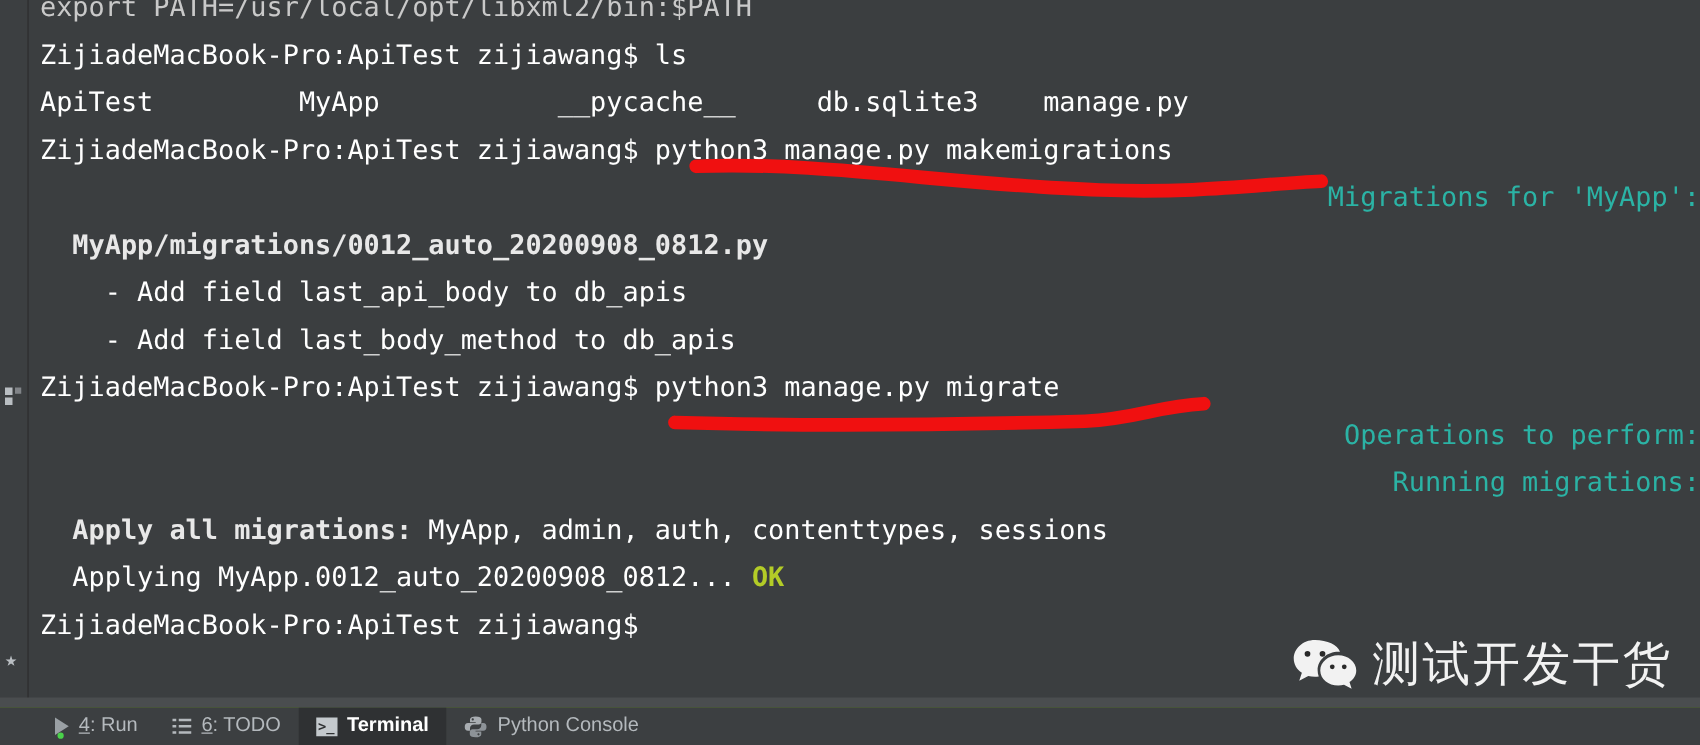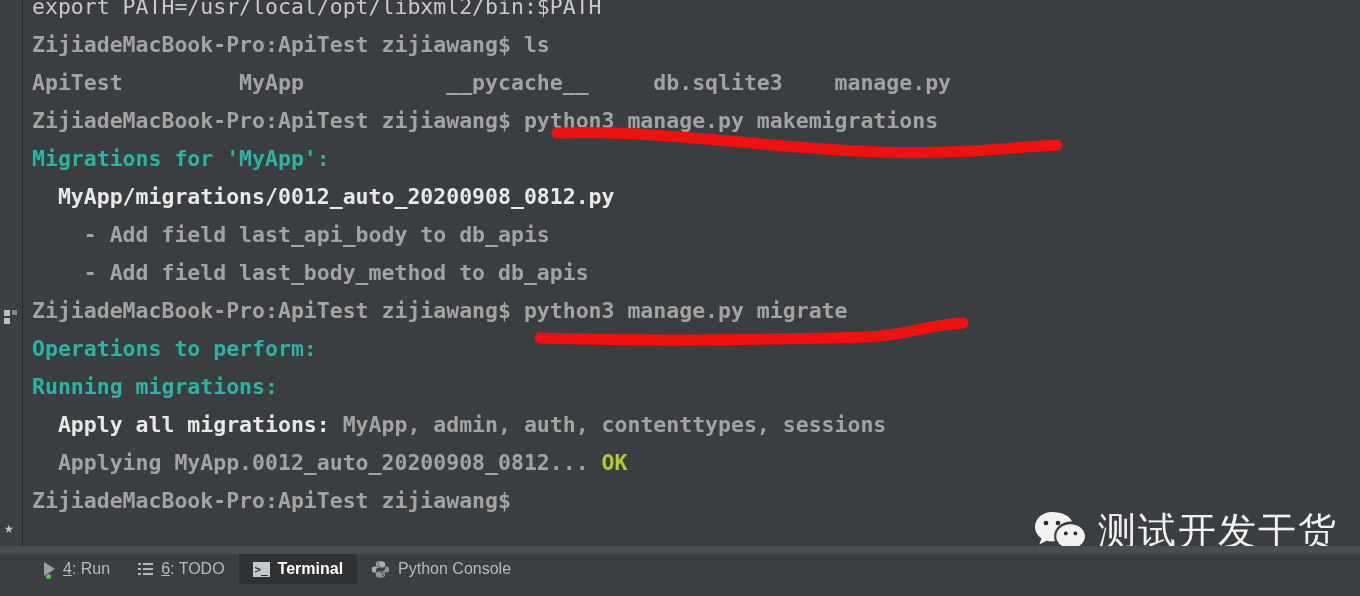--- a/index.html
+++ b/index.html
@@ -66,24 +66,24 @@
   .line {
     height: 38px;
     line-height: 38px;
     font-size: 21.5px;
     color: #d4d4d4;
     white-space: pre;
     padding-left: 9px;
     letter-spacing: 0px;
   }
   .line.cut { color: #c9c9c9; }
-  .teal   { color: #2bb3a5; font-weight: bold; }
+  .teal   { color: #2bb3a5; font-weight: normal; text-align: right; }
   .boldw  { color: #e8e8e8; font-weight: bold; }
   .okgrn  { color: #b3cc27; font-weight: bold; }
-  .plain  { color: #a3a3a3; font-weight: bold; }
+  .plain  { color: #ffffff; }
 
   
   #annotations {
     position: absolute; left: 0; top: 0;
     width: 1360px; height: 596px;
     pointer-events: none;
   }
 
   
   #watermark {
@@ -97,21 +97,21 @@
     color: #f2f2f2;
     font-family: "DejaVu Sans", sans-serif;
     font-size: 38px;
     letter-spacing: 2px;
     line-height: 1;
   }
 
   
   #bottom-bar {
     position: absolute;
-    left: 0; bottom: 12px;
+    left: 0; bottom: 0;
     width: 1360px; height: 30px;
     background: #3c3f41;
     border-top: 4px solid #4d7c0f;
     display: flex;
     align-items: stretch;
   }
   #bottom-bar::before {
     content: "";
     position: absolute; left: 0; top: -8px;
     width: 1360px; height: 8px;

